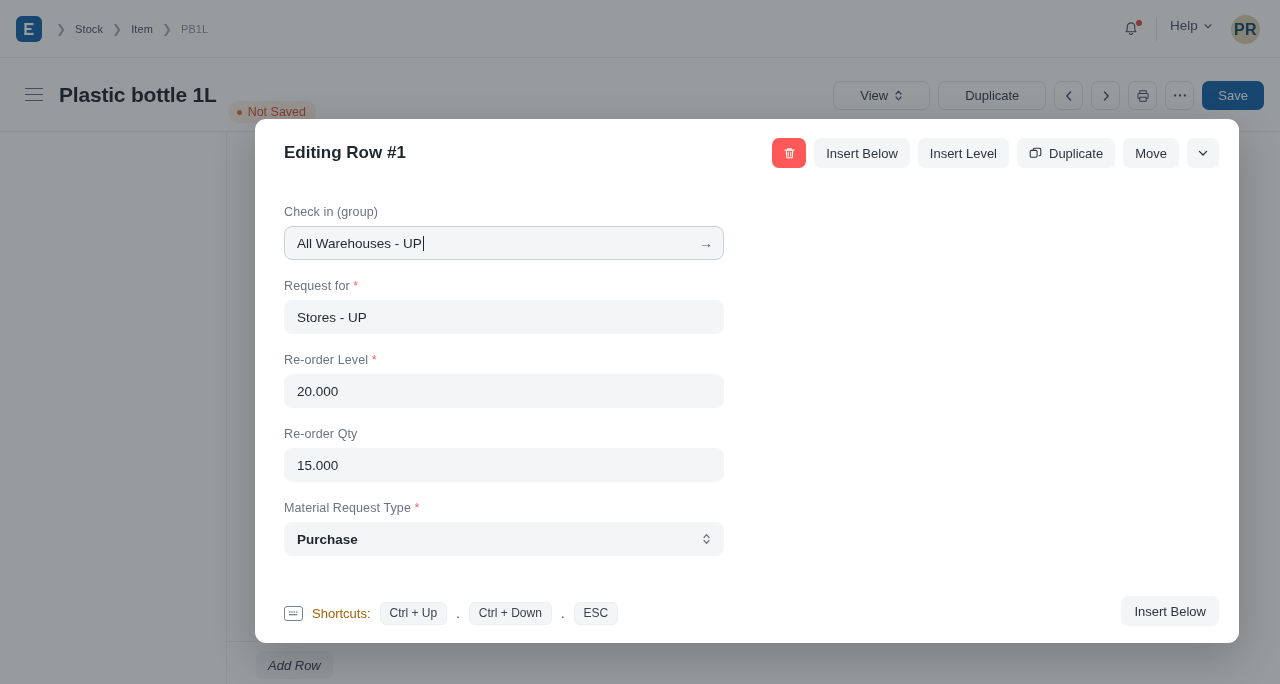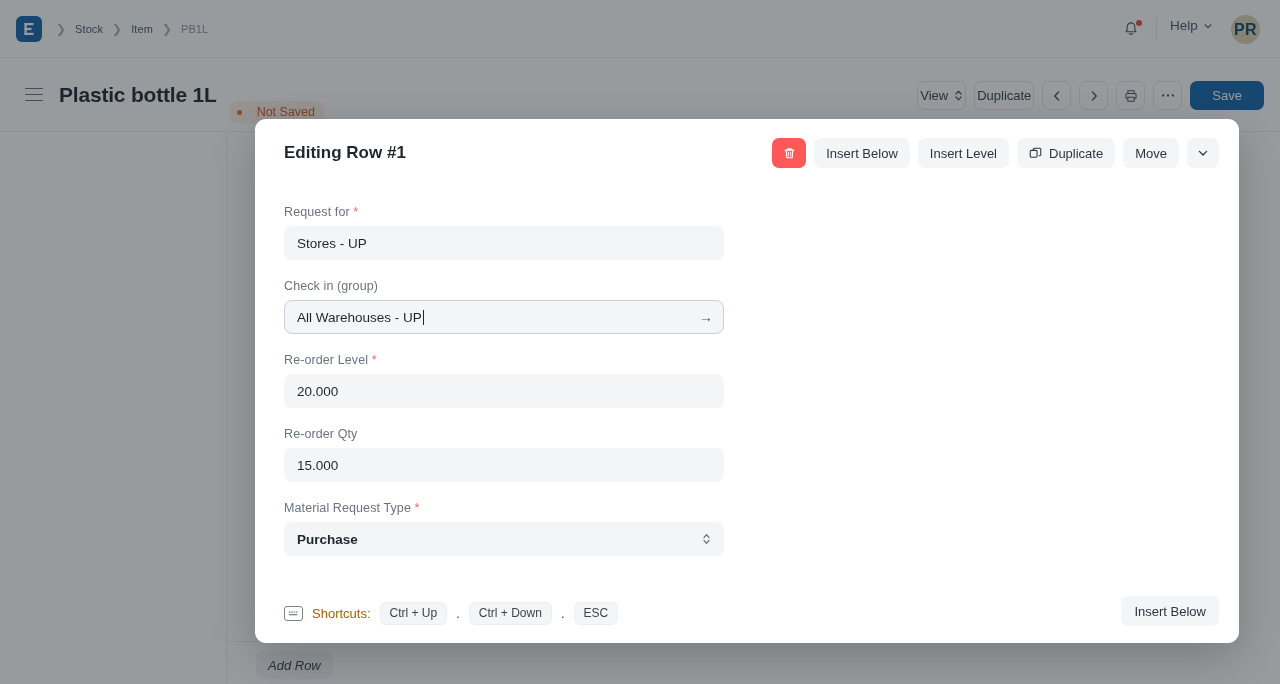--- a/index.html
+++ b/index.html
@@ -52,34 +52,34 @@
   .pagehead {
     position: absolute; top: 58px; left: 0; width: 1280px; height: 74px;
     background: #ffffff; display: flex; align-items: center; padding: 0 16px;
     border-bottom: 1px solid #ebeef0;
   }
   .hamburger { width: 18px; height: 14px; display: flex; flex-direction: column; justify-content: space-between; margin-left: 9px; }
   .hamburger i { display: block; height: 1.8px; background: #6b7280; border-radius: 2px; }
   .pagetitle { font-size: 21px; font-weight: 700; color: #1f272e; margin-left: 16px; letter-spacing: -.2px; }
   .notsaved {
     margin-left: 12px; background: #fdf0e6; color: #d35c2a; font-size: 12.5px;
-    border-radius: 9px; padding: 4px 10px 4px 8px; display: flex; align-items: center; gap: 15px; margin-top: 35px;
+    border-radius: 9px; padding: 4px 10px 4px 8px; display: flex; align-items: center; gap: 6px; margin-top: 35px;
   }
   .notsaved .d { width: 5px; height: 5px; border-radius: 50%; background: #e2762f; }
 
   .toolbar { position: absolute; right: 16px; top: 81px; display: flex; align-items: center; gap: 8px; }
   .tbtn {
     height: 29px; border: 1px solid #e2e6ea; background: #ffffff; border-radius: 7px;
-    font-size: 13px; color: #374151; padding: 0 2px; display: flex; align-items: center; gap: 6px;
+    font-size: 13px; color: #374151; padding: 0 26px; display: flex; align-items: center; gap: 6px;
     font-family: "Liberation Sans", sans-serif; cursor: pointer;
   }
   .tbtn.icononly { width: 29px; padding: 0; justify-content: center; }
   .savebtn {
     height: 29px; background: #1464ab; color: #ffffff; border: none; border-radius: 7px;
-    font-size: 13px; padding: 0 22px; display: flex; align-items: center;
+    font-size: 13px; padding: 0 16px; display: flex; align-items: center;
     font-family: "Liberation Sans", sans-serif; cursor: pointer;
   }
 
   .bodyarea { position: absolute; top: 132px; left: 0; width: 1280px; height: 552px; background: #ffffff; }
   .sidebar-rule { position: absolute; top: 0; left: 226px; width: 1px; height: 552px; background: #eceef0; }
   .grid-bottom { position: absolute; left: 227px; top: 0; width: 1012px; height: 510px; background: #ffffff; border-bottom: 1px solid #ebeef0; }
   .addrow {
     position: absolute; left: 256px; top: 519px; height: 28px; background: #f4f5f6;
     border: none; border-radius: 7px; font-size: 13px; color: #374151; padding: 0 12px;
     display: flex; align-items: center; font-family: "Liberation Sans", sans-serif; cursor: pointer; font-style: italic;
@@ -277,36 +277,36 @@
             <polyline points="2.4,4.4 6,8 9.6,4.4" fill="none" stroke="#2c3440" stroke-width="1.3" stroke-linecap="round" stroke-linejoin="round"></polyline>
           </svg>
         </button>
       </div>
     </div>
 
     <div class="form">
 
       <div class="field">
         <label class="flabel">
-          <span>Request for</span>
-          <span class="req">*</span>
-        </label>
-        <div class="control">
-          <span>Stores - UP</span>
-        </div>
-      </div>
-
-      <div class="field">
-        <label class="flabel">
           <span>Check in (group)</span>
         </label>
         <div class="control focused">
           <span>All Warehouses - UP</span>
             <span class="caret"></span>
           <span class="link-arrow">→</span>
+        </div>
+      </div>
+
+      <div class="field">
+        <label class="flabel">
+          <span>Request for</span>
+          <span class="req">*</span>
+        </label>
+        <div class="control">
+          <span>Stores - UP</span>
         </div>
       </div>
 
       <div class="field">
         <label class="flabel">
           <span>Re-order Level</span>
           <span class="req">*</span>
         </label>
         <div class="control">
           <span>20.000</span>

